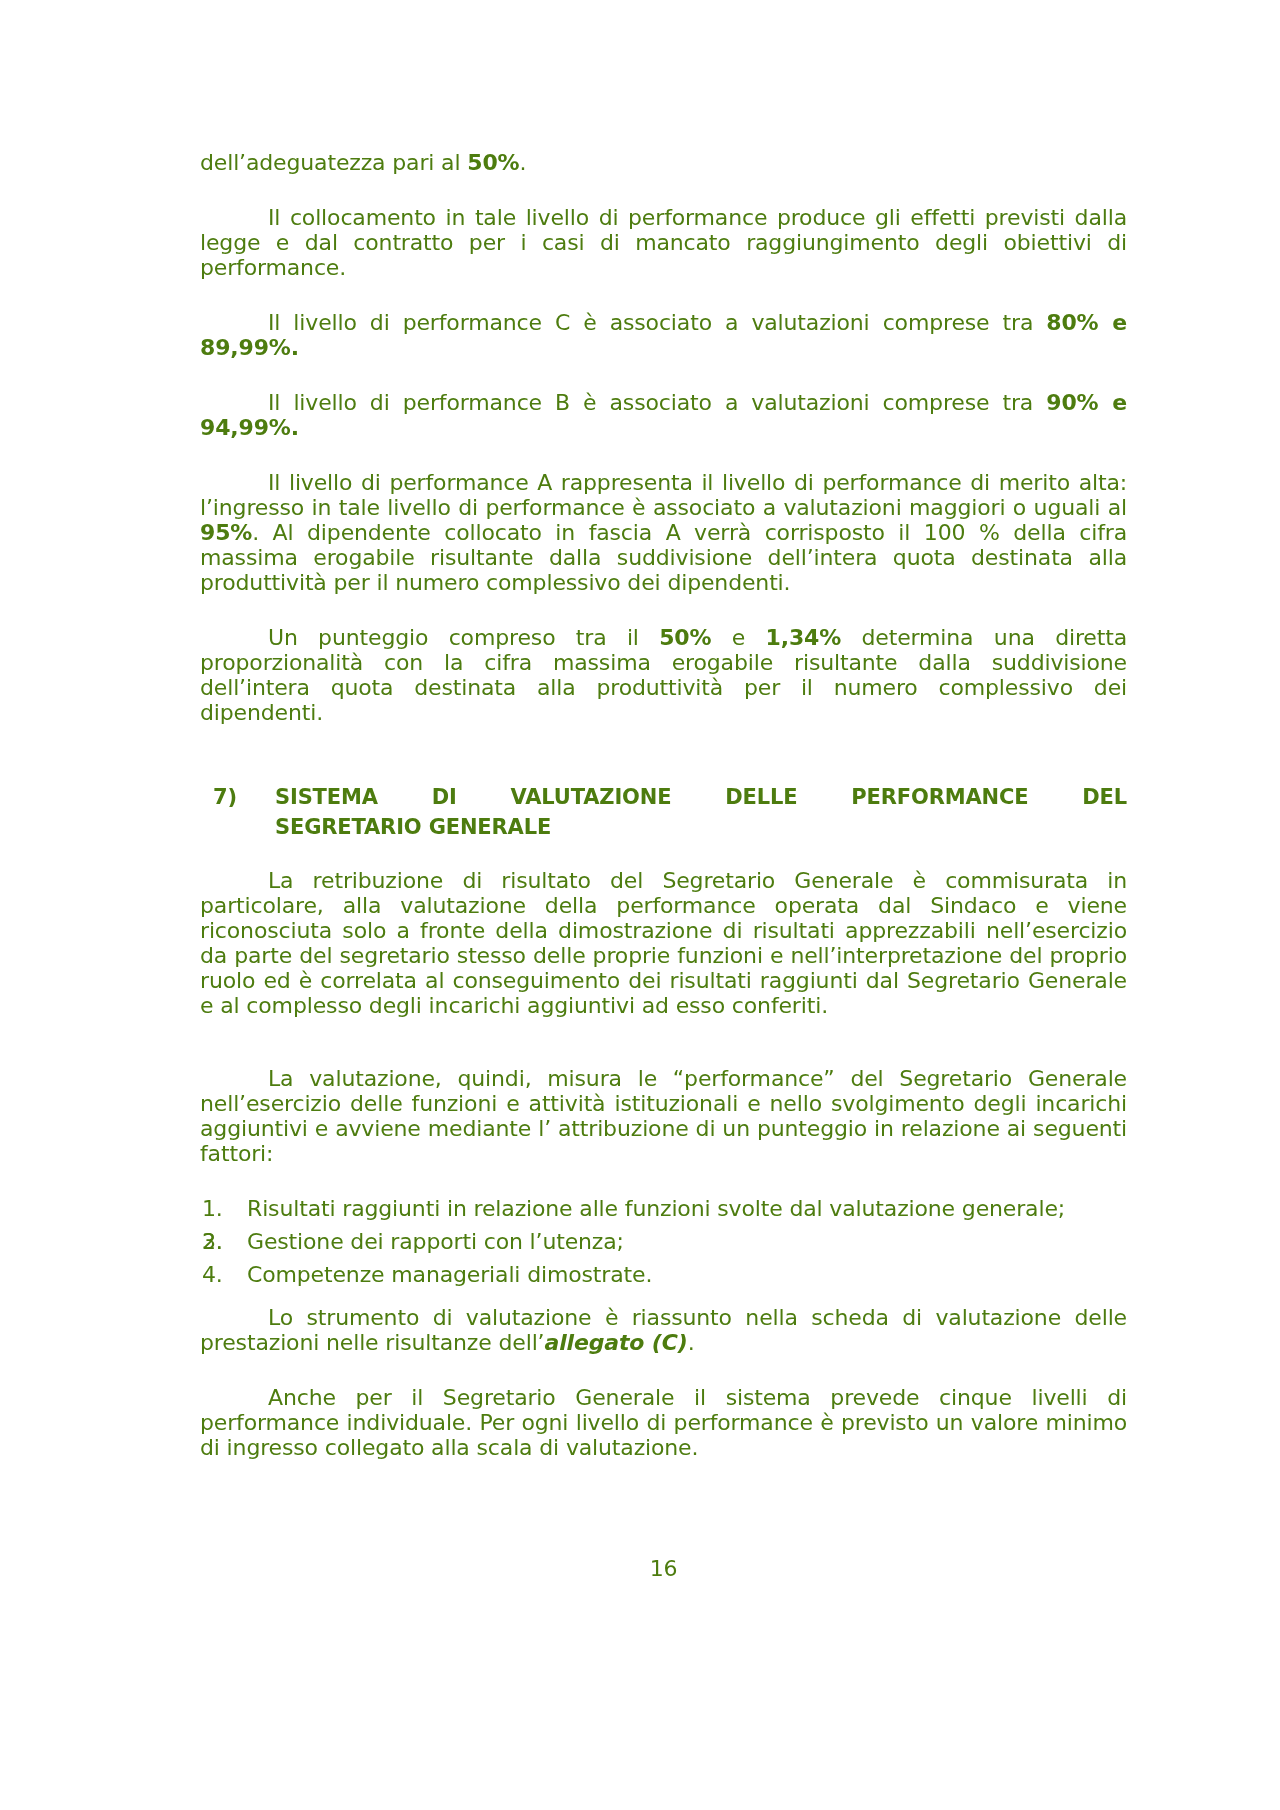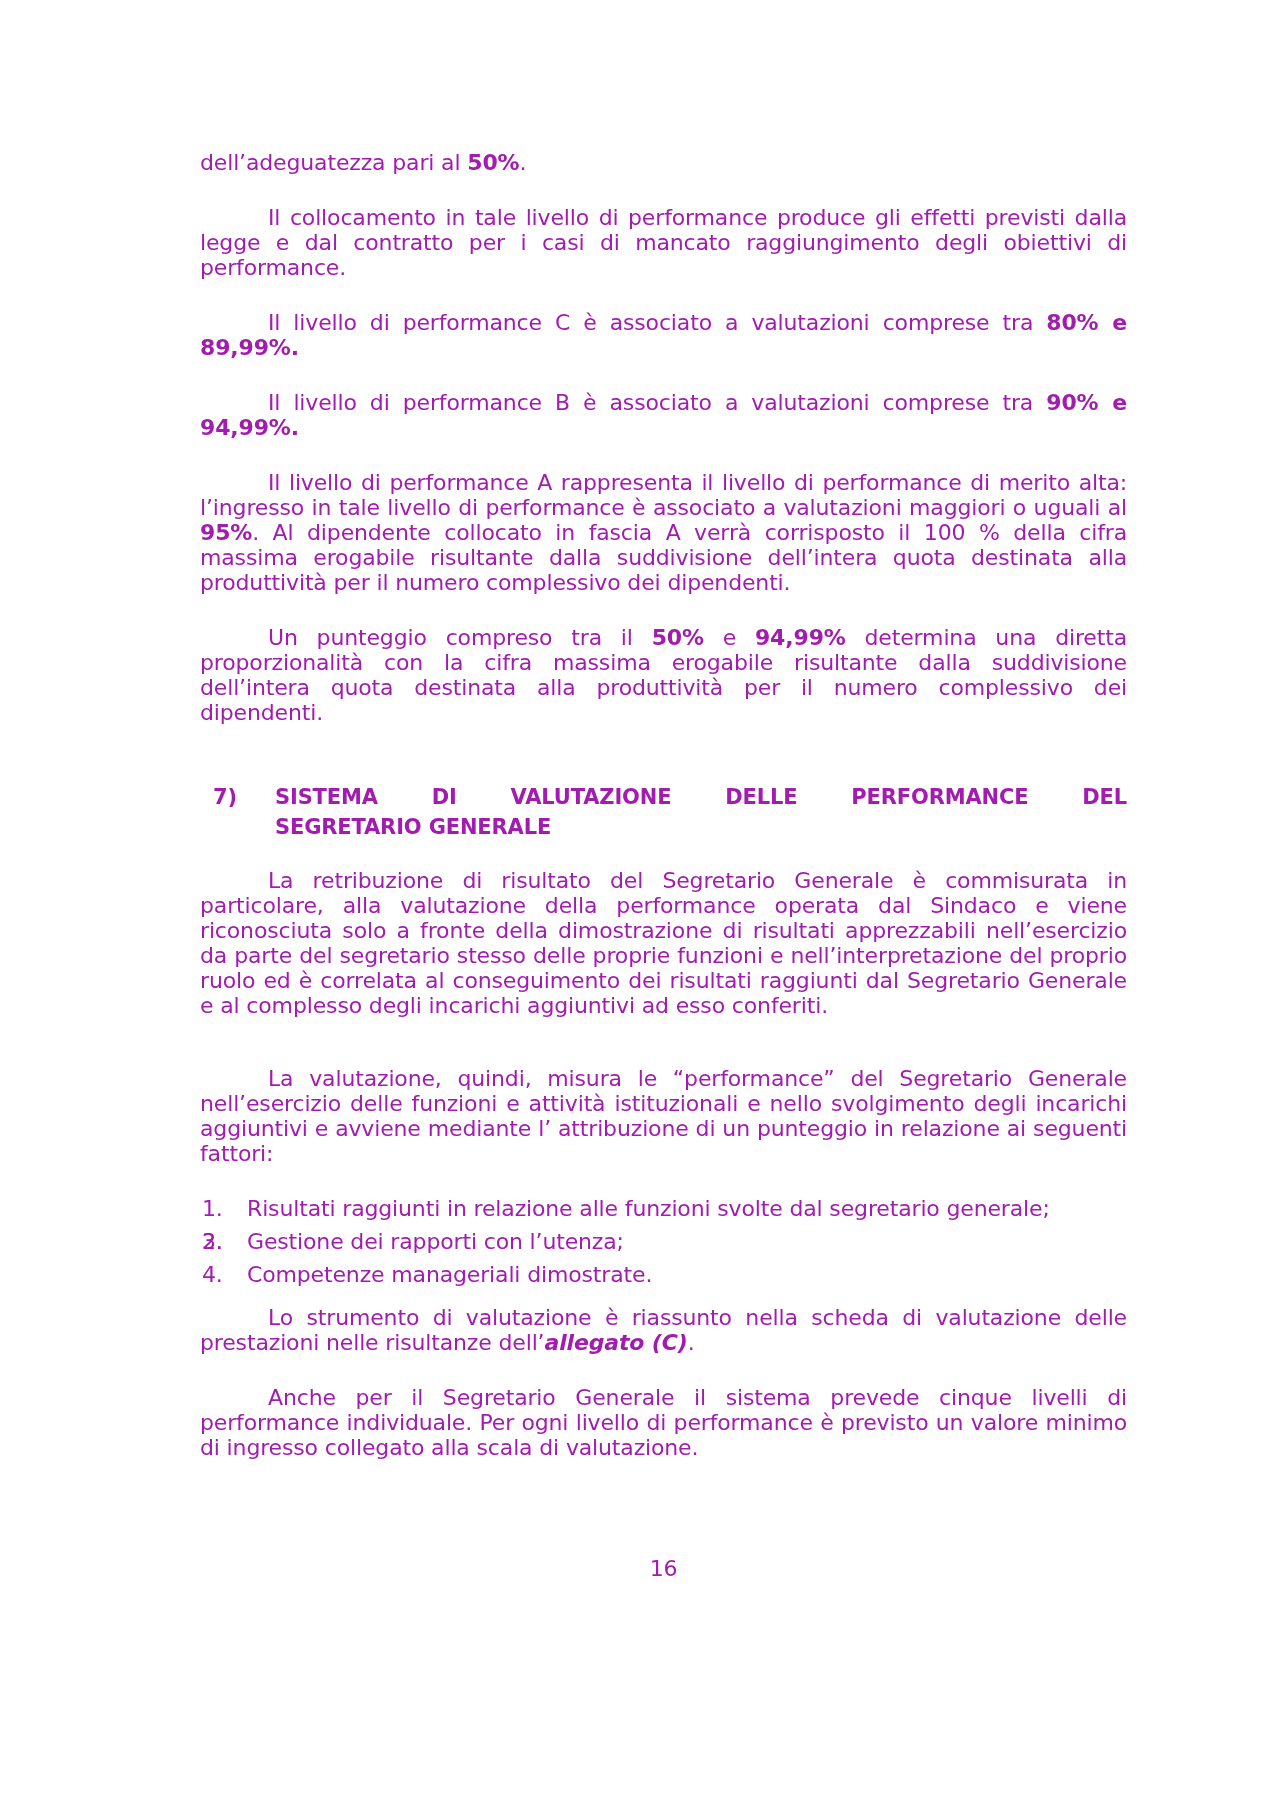--- a/index.html
+++ b/index.html
@@ -2,21 +2,21 @@
 <html><head>
 <meta charset="utf-8">
 <style>
   html,body { margin:0; padding:0; background:#ffffff; }
   .page {
     position:relative;
     width:1280px; height:1810px;
     background:#ffffff;
     overflow:hidden;
     font-family:"DejaVu Sans", sans-serif;
-    color:#a21caf;
+    color:#4d7c0f;
   }
   .column {
     position:absolute; left:200px; top:0;
     width:927px;
     padding-top:150px;
     font-size:22px;
     line-height:25px;
     letter-spacing:-0.15px;
   }
   p.para {
@@ -63,34 +63,34 @@
 
     <p class="para"><span>Il collocamento in tale livello di performance produce gli effetti previsti dalla legge e dal contratto per i casi di mancato raggiungimento degli obiettivi di performance.</span></p>
 
 
     <p class="para"><span>Il livello di performance C è associato a valutazioni comprese tra </span><span class="b">80% e 89,99%.</span></p>
 
     <p class="para"><span>Il livello di performance B è associato a valutazioni comprese tra </span><span class="b">90% e 94,99%.</span></p>
 
     <p class="para"><span>Il livello di performance A rappresenta il livello di performance di merito alta: l’ingresso in tale livello di performance è associato a valutazioni maggiori o uguali al </span><span class="b">95%</span><span>. Al dipendente collocato in fascia A verrà corrisposto il 100 % della cifra massima erogabile risultante dalla suddivisione dell’intera quota destinata alla produttività per il numero complessivo dei dipendenti.</span></p>
 
-    <p class="para"><span>Un punteggio compreso tra il </span><span class="b">50%</span><span> e </span><span class="b">94,99%</span><span> determina una diretta proporzionalità con la cifra massima erogabile risultante dalla suddivisione dell’intera quota destinata alla produttività per il numero complessivo dei dipendenti.</span></p>
+    <p class="para"><span>Un punteggio compreso tra il </span><span class="b">50%</span><span> e </span><span class="b">1,34%</span><span> determina una diretta proporzionalità con la cifra massima erogabile risultante dalla suddivisione dell’intera quota destinata alla produttività per il numero complessivo dei dipendenti.</span></p>
 
     <div class="heading">
       <span class="hnum">7)</span>
       <div class="hline1">SISTEMA DI VALUTAZIONE DELLE PERFORMANCE DEL</div>
       <div class="hline2">SEGRETARIO GENERALE</div>
     </div>
 
     <p class="para mb36"><span>La retribuzione di risultato del Segretario Generale è commisurata in particolare, alla valutazione della performance operata dal Sindaco e viene riconosciuta solo a fronte della dimostrazione di risultati apprezzabili nell’esercizio da parte del segretario stesso delle proprie funzioni e nell’interpretazione del proprio ruolo ed è correlata al conseguimento dei risultati raggiunti dal Segretario Generale e al complesso degli incarichi aggiuntivi ad esso conferiti.</span></p>
 
     <p class="para tight"><span>La valutazione, quindi, misura le “performance” del Segretario Generale nell’esercizio delle funzioni e attività istituzionali e nello svolgimento degli incarichi aggiuntivi e avviene mediante l’ attribuzione di un punteggio in relazione ai seguenti fattori:</span></p>
 
     <div class="list">
-      <div class="li"><span class="lmark">1.</span><span>Risultati raggiunti in relazione alle funzioni svolte dal segretario generale;</span></div>
+      <div class="li"><span class="lmark">1.</span><span>Risultati raggiunti in relazione alle funzioni svolte dal valutazione generale;</span></div>
       <div class="li"><span class="lmark">2.</span></div>
       <div class="li"><span class="lmark">3.</span><span>Gestione dei rapporti con l’utenza;</span></div>
       <div class="li"><span class="lmark">4.</span><span>Competenze manageriali dimostrate.</span></div>
     </div>
 
     <p class="para"><span>Lo strumento di valutazione è riassunto nella scheda di valutazione delle prestazioni nelle risultanze dell’</span><span class="bi">allegato (C)</span><span>.</span></p>
 
     <p class="para"><span>Anche per il Segretario Generale il sistema prevede cinque livelli di performance individuale. Per ogni livello di performance è previsto un valore minimo di ingresso collegato alla scala di valutazione.</span></p>
 
     <div class="footer">16</div>

